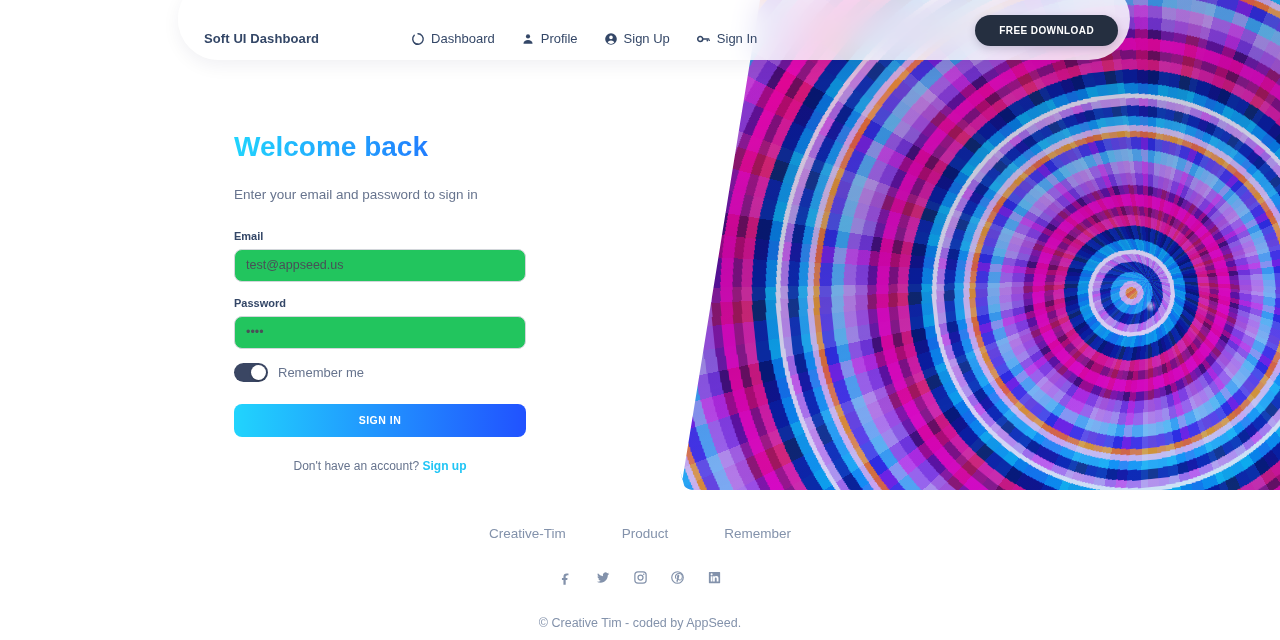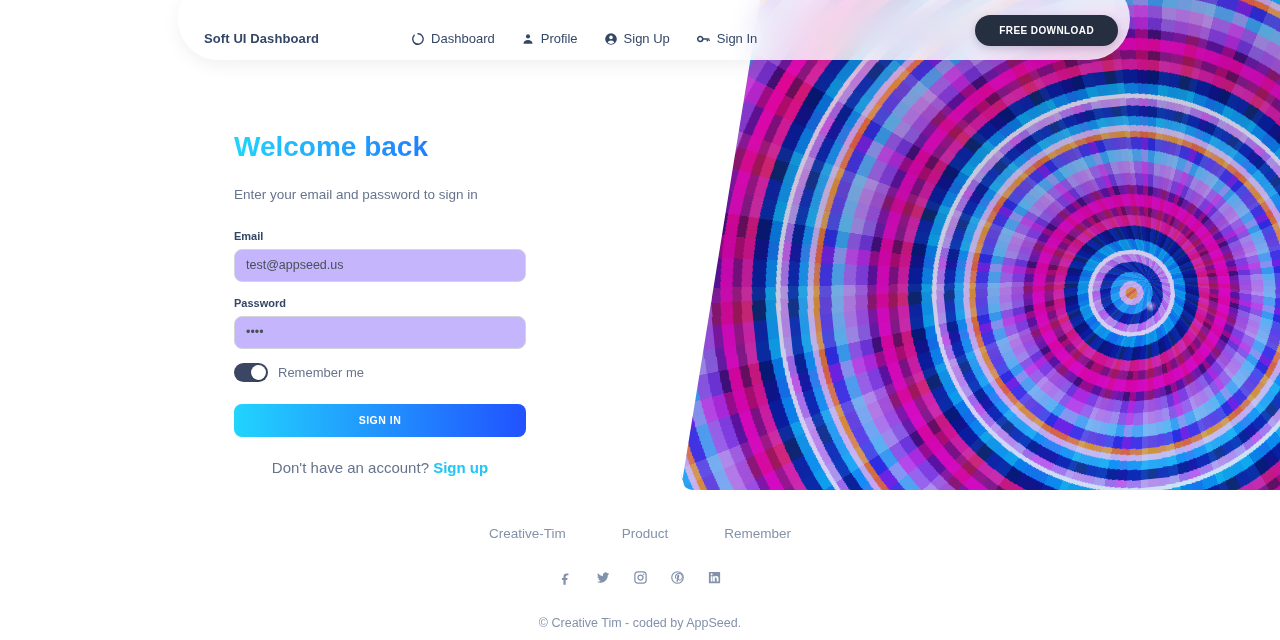--- a/index.html
+++ b/index.html
@@ -116,21 +116,21 @@
     margin-bottom: 23px;
   }
   .welcome-sub { font-size: 13.5px; color: #67748e; margin-bottom: 28px; }
   .field-label {
     font-size: 11px; font-weight: bold; color: #344767;
     display: block; margin-bottom: 7px;
   }
   .field-input {
     width: 292px; height: 33px;
     border: 1px solid #d2d6da; border-radius: 8px;
-    background: #c4b5fd; color: #495057;
+    background: #22c55e; color: #495057;
     font-size: 12.5px; font-family: "Liberation Sans", sans-serif;
     padding: 0 11px; outline: none; display: block;
   }
   .field-input::placeholder { color: #adb5bd; }
   .field-group { margin-bottom: 15px; }
   .field-group.pw { margin-bottom: 14px; }
 
   .remember-row { display: flex; align-items: center; gap: 10px; margin-bottom: 22px; }
   .toggle {
     width: 34px; height: 19px; border-radius: 10px;
@@ -147,21 +147,21 @@
 
   .signin-btn {
     width: 292px; height: 33px;
     border: none; border-radius: 8px;
     background: linear-gradient(90deg, #21d4fd 0%, #2152ff 100%);
     color: #ffffff; font-size: 10.5px; font-weight: bold;
     letter-spacing: 0.5px; cursor: pointer;
     font-family: "Liberation Sans", sans-serif;
     display: block; margin-bottom: 22px;
   }
-  .signup-row { text-align: center; font-size: 15px; color: #67748e; }
+  .signup-row { text-align: center; font-size: 12px; color: #67748e; }
   .signup-link { color: #21c5f5; font-weight: bold; text-decoration: none; cursor: pointer; }
 
   
   .footer {
     position: absolute; left: 0; bottom: 0; width: 1280px;
     padding-bottom: 10px; text-align: center;
   }
   .footer-links {
     display: flex; justify-content: center; gap: 56px; margin-bottom: 29px;
   }

